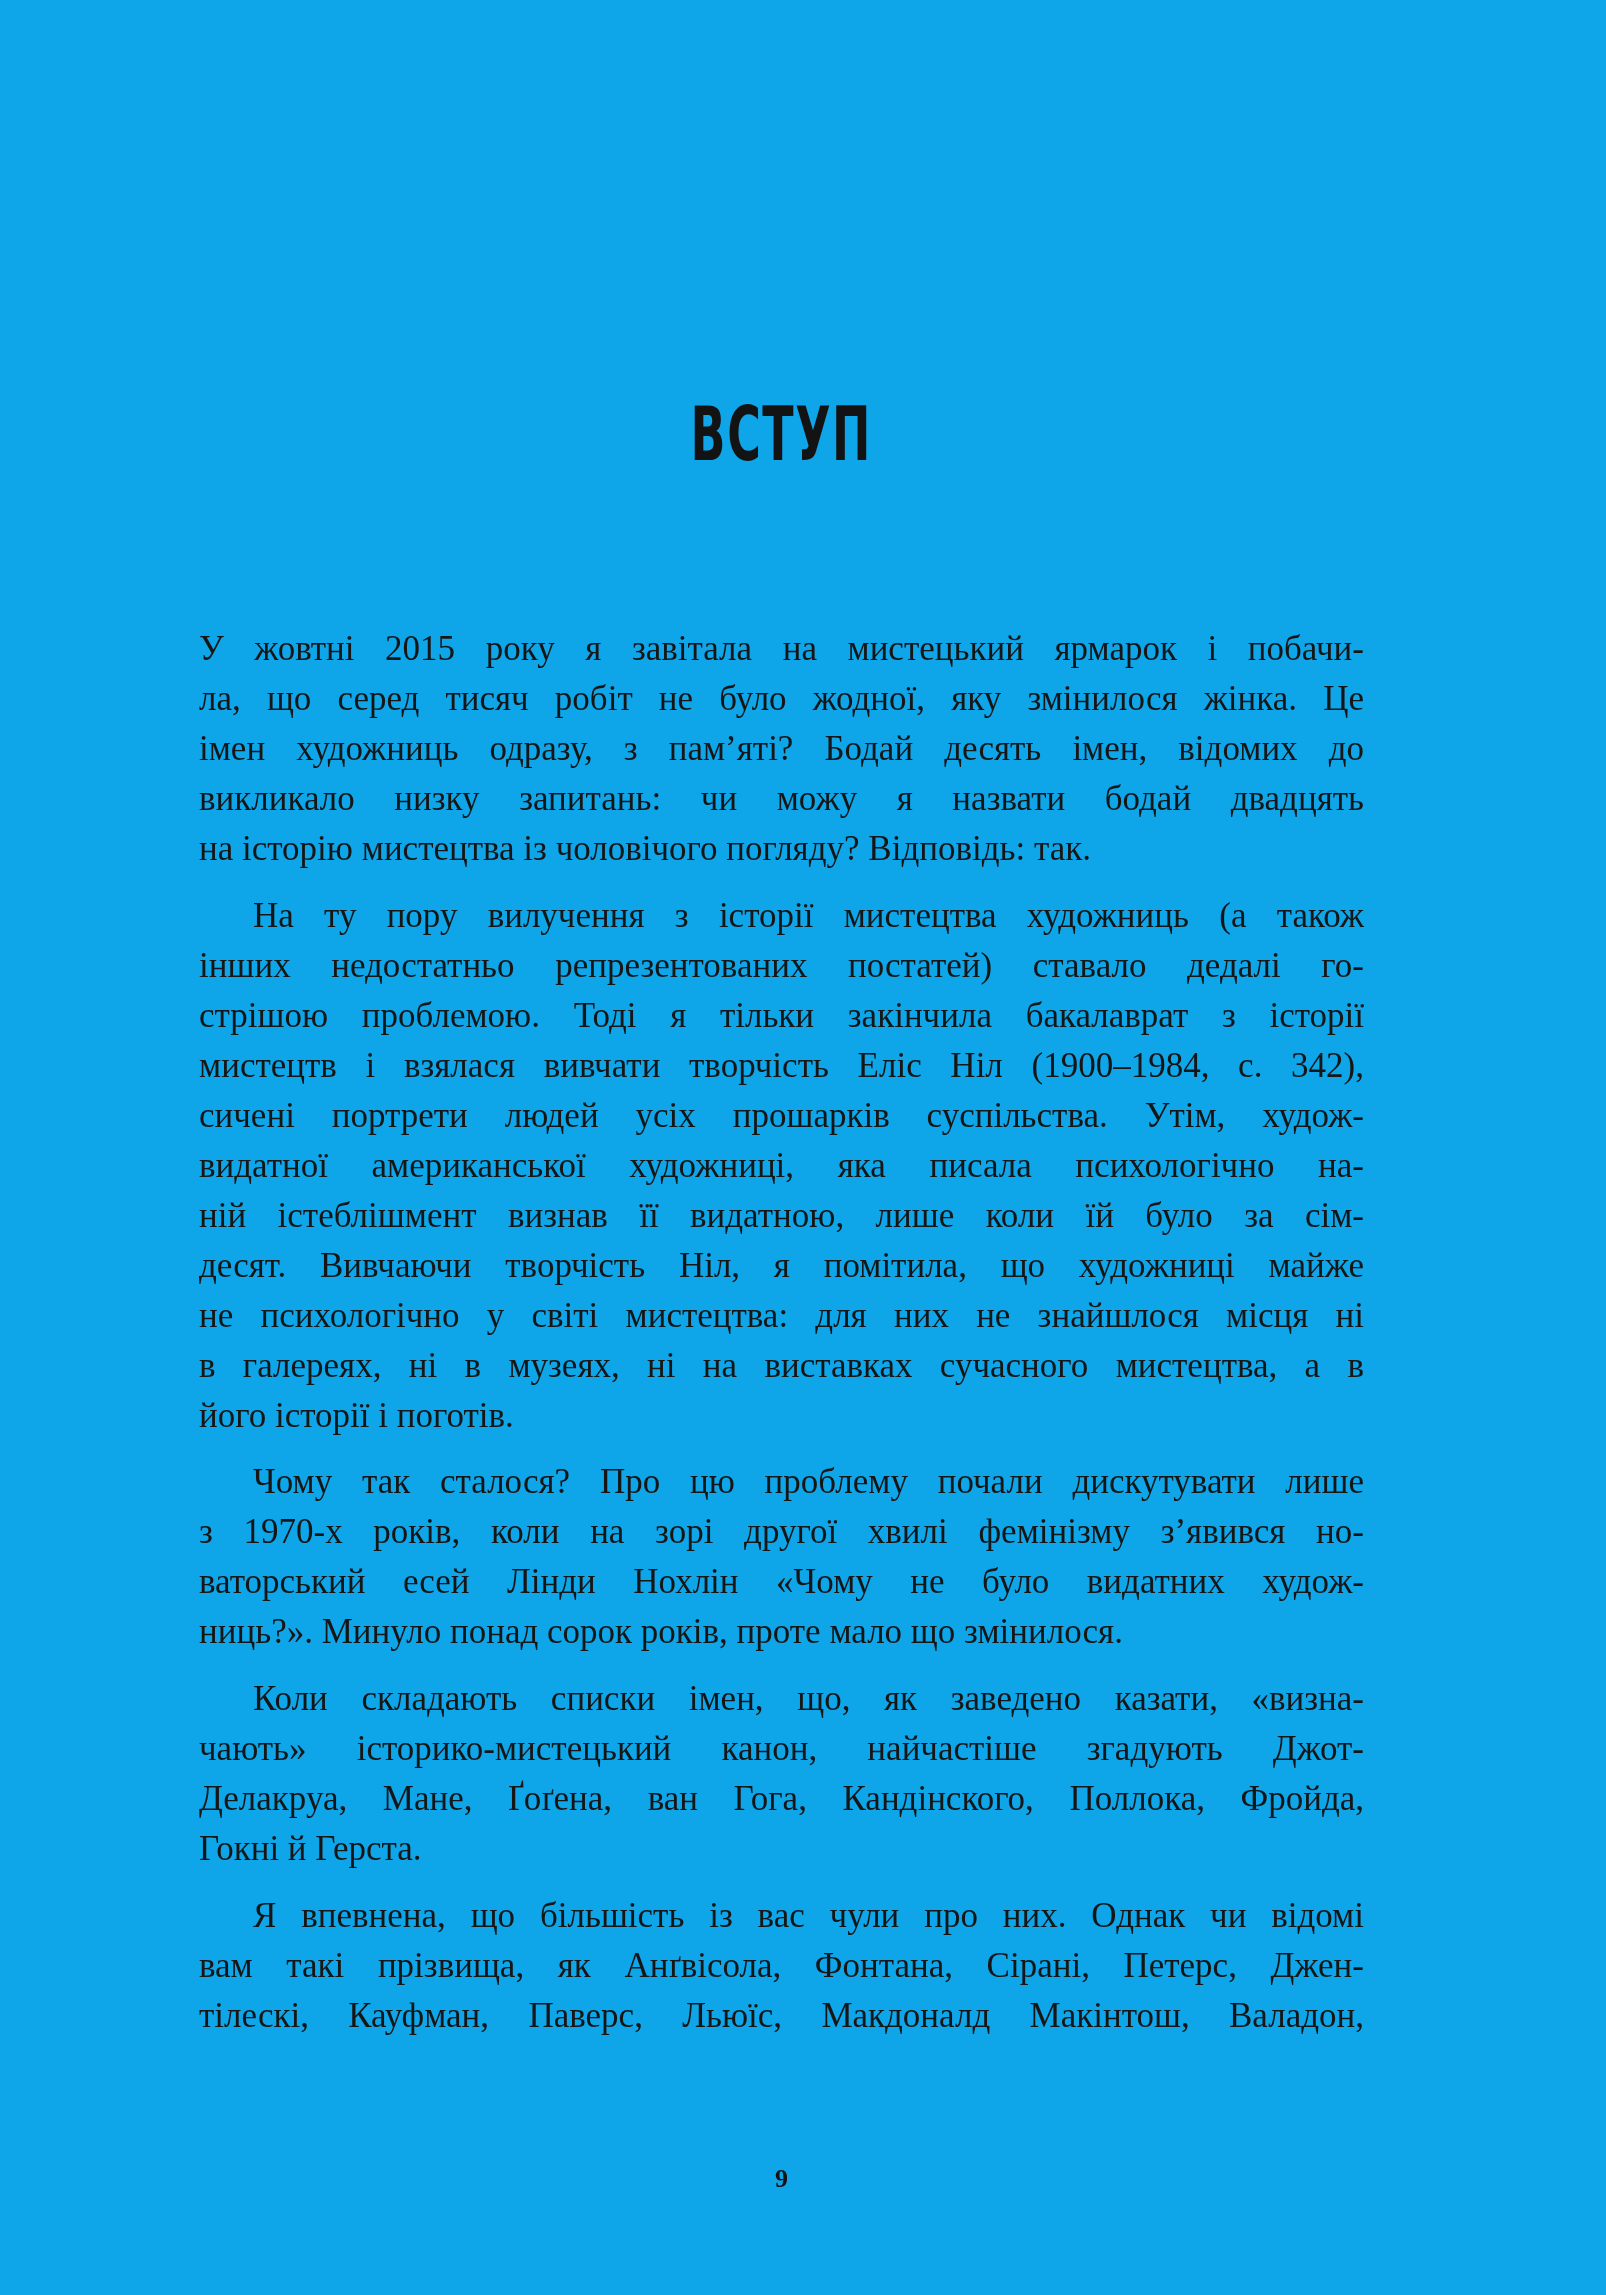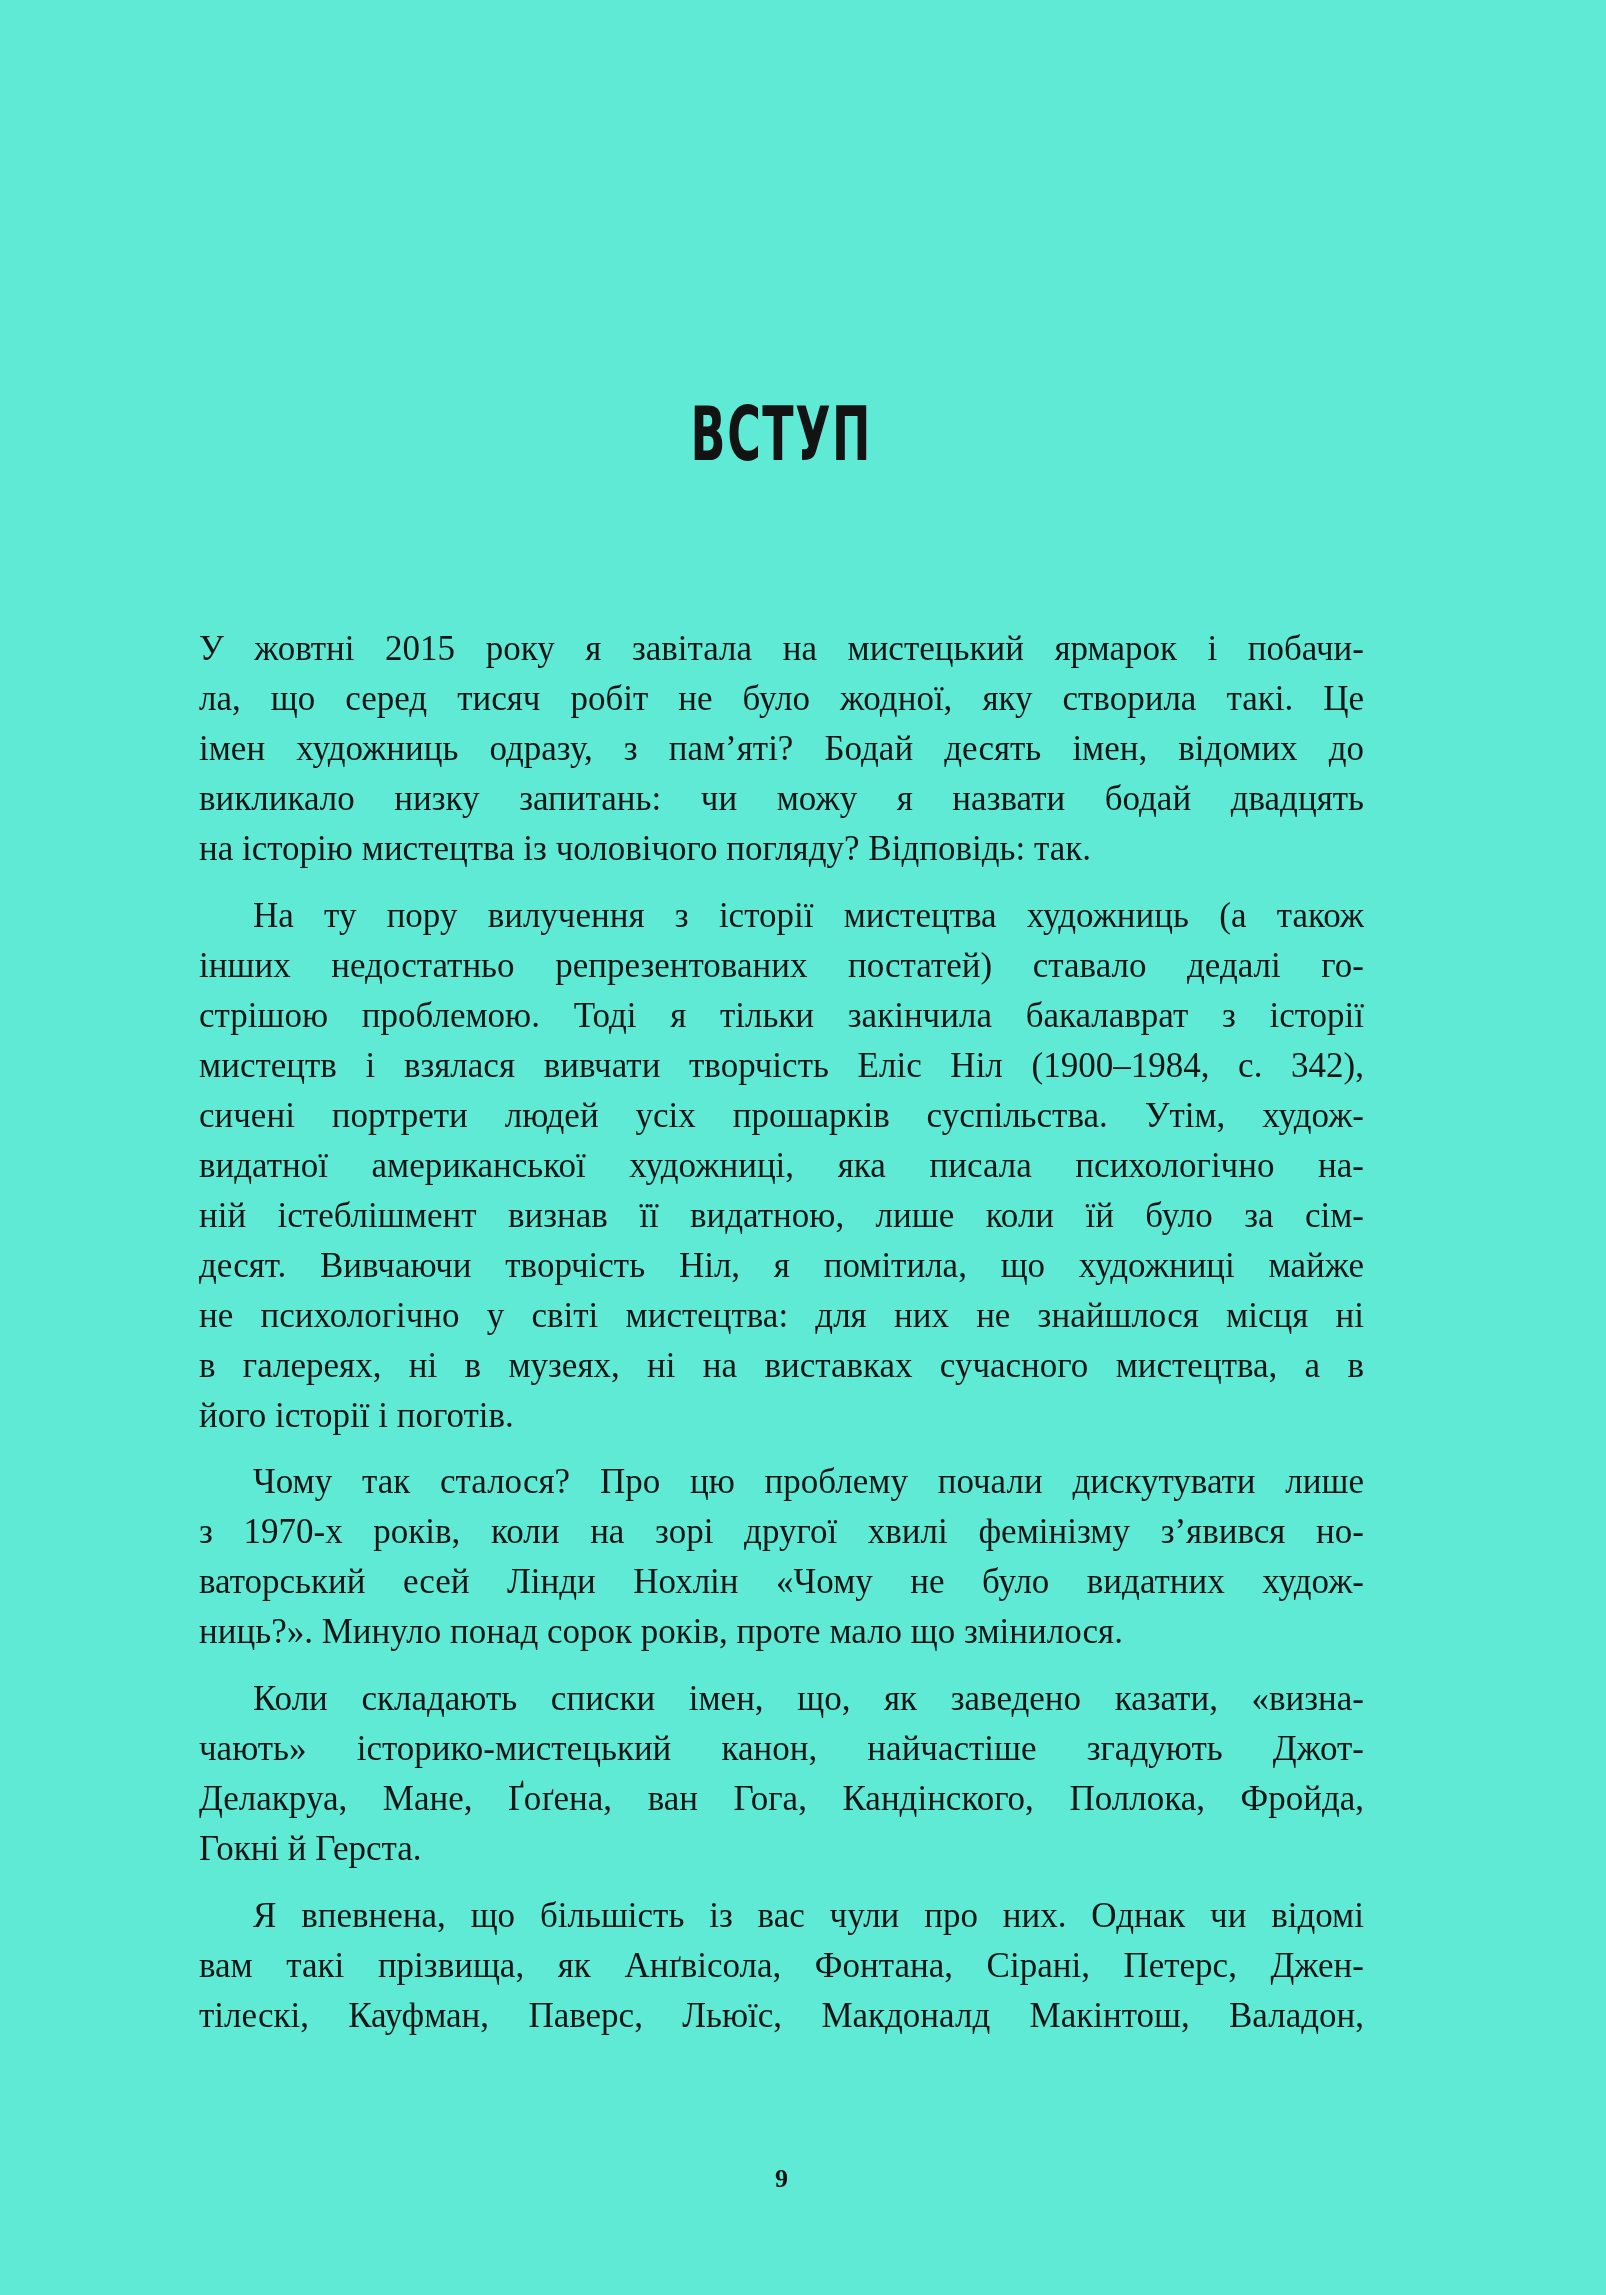--- a/index.html
+++ b/index.html
@@ -4,21 +4,21 @@
 <style>
   html, body {
     margin: 0;
     padding: 0;
     background: #ffffff;
   }
   .page {
     position: relative;
     width: 1607px;
     height: 2295px;
-    background: #5eead4;
+    background: #0ea5e9;
     font-family: "Liberation Serif", serif;
     color: #161616;
     overflow: hidden;
   }
   .chapter-title {
     position: absolute;
     top: 397px;
     left: 199px;
     width: 1165px;
     margin: 0;
@@ -78,21 +78,21 @@
 
 <div class="page">
 
   <h1 class="chapter-title">
     <span class="title-text">ВСТУП</span>
   </h1>
 
   <main class="body-text">
       <div class="para">
         <div class="line">У жовтні 2015 року я завітала на мистецький ярмарок і побачи-</div>
-        <div class="line">ла, що серед тисяч робіт не було жодної, яку створила такі. Це</div>
+        <div class="line">ла, що серед тисяч робіт не було жодної, яку змінилося жінка. Це</div>
         <div class="line">імен художниць одразу, з пам’яті? Бодай десять імен, відомих до</div>
         <div class="line">викликало низку запитань: чи можу я назвати бодай двадцять</div>
         <div class="line lastline">на історію мистецтва із чоловічого погляду? Відповідь: так.</div>
       </div>
       <div class="para indent">
         <div class="line">На ту пору вилучення з історії мистецтва художниць (а також</div>
         <div class="line">інших недостатньо репрезентованих постатей) ставало дедалі го-</div>
         <div class="line">стрішою проблемою. Тоді я тільки закінчила бакалаврат з історії</div>
         <div class="line">мистецтв і взялася вивчати творчість Еліс Ніл (1900–1984, с. 342),</div>
         <div class="line">сичені портрети людей усіх прошарків суспільства. Утім, худож-</div>

